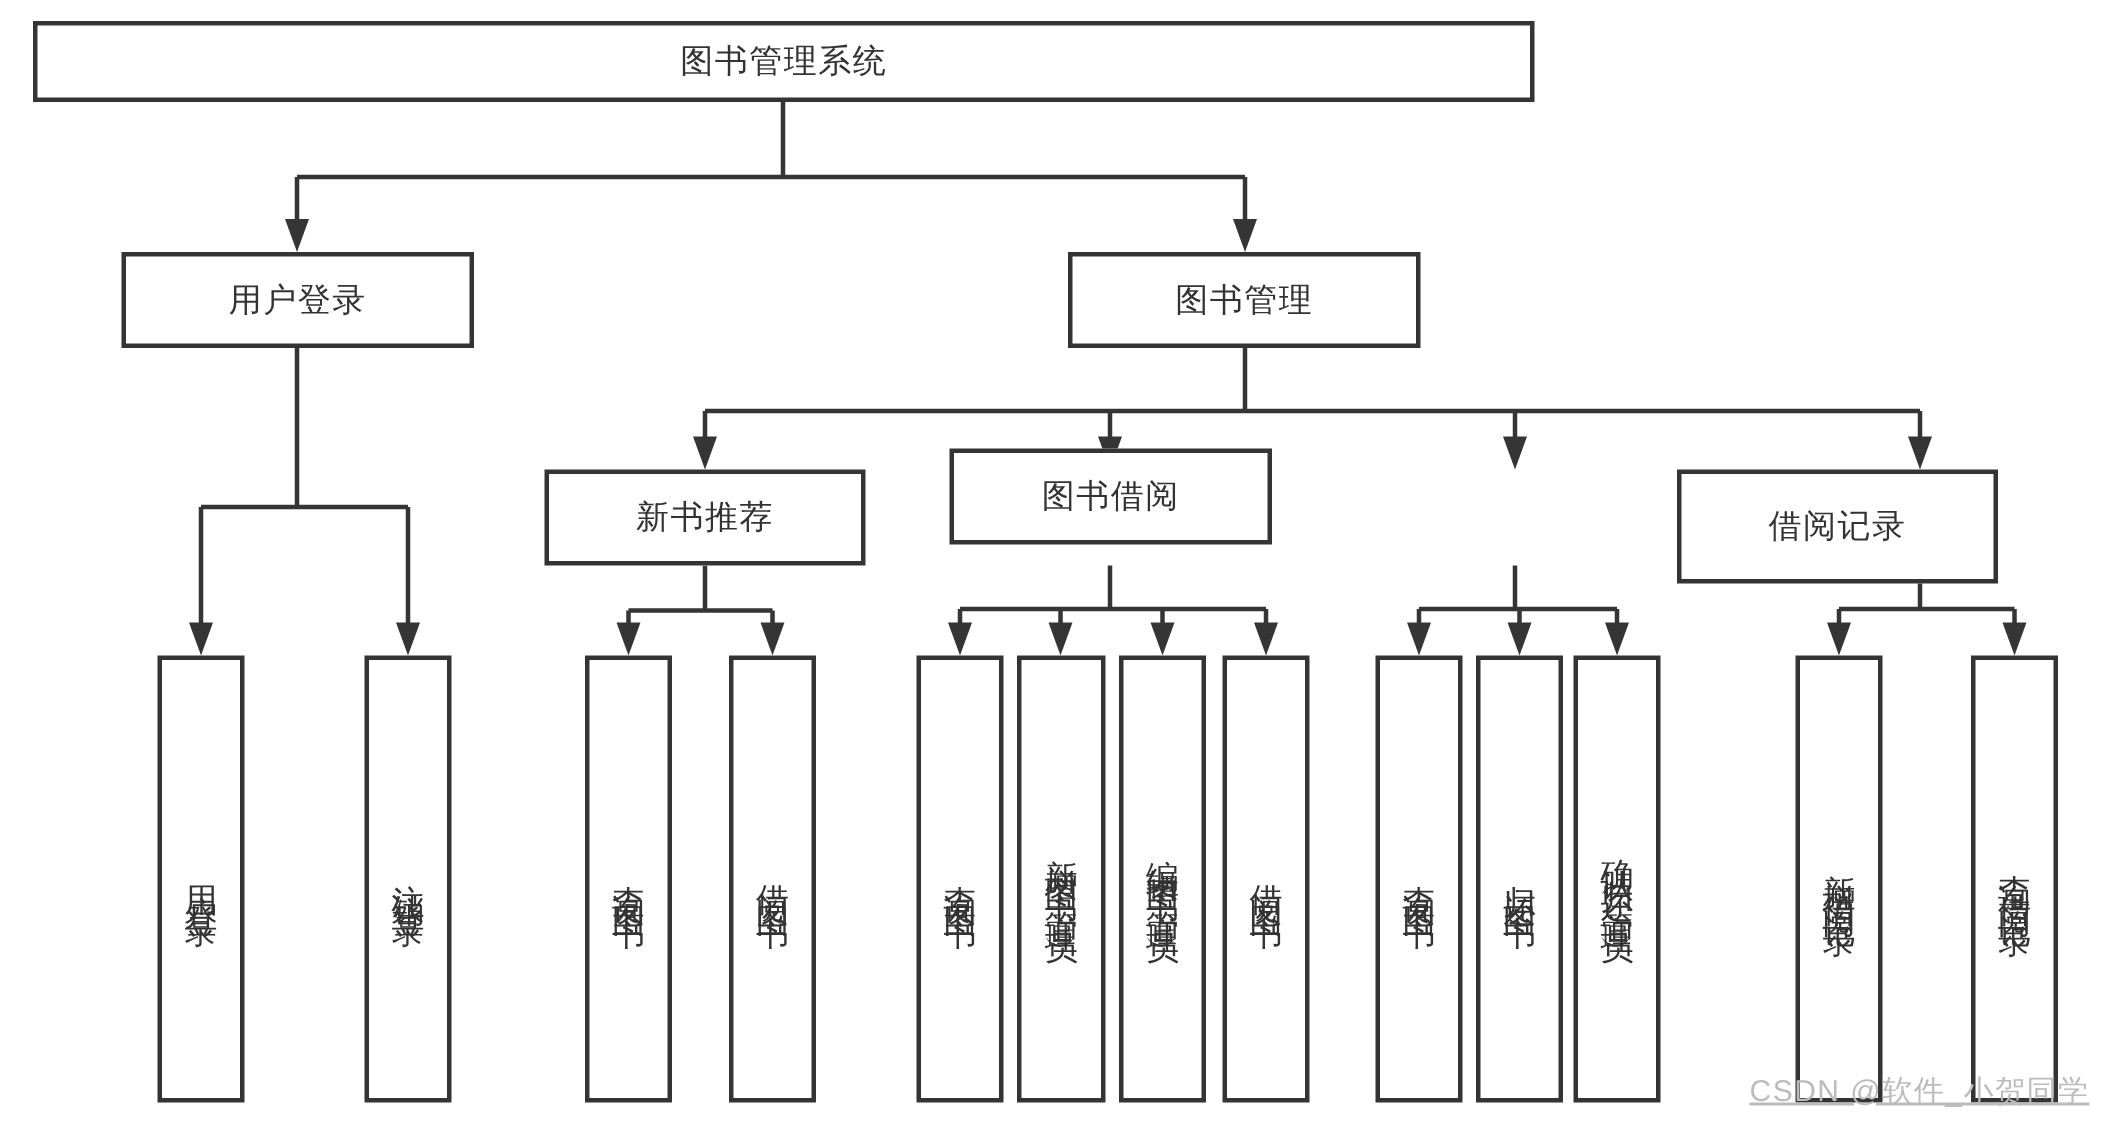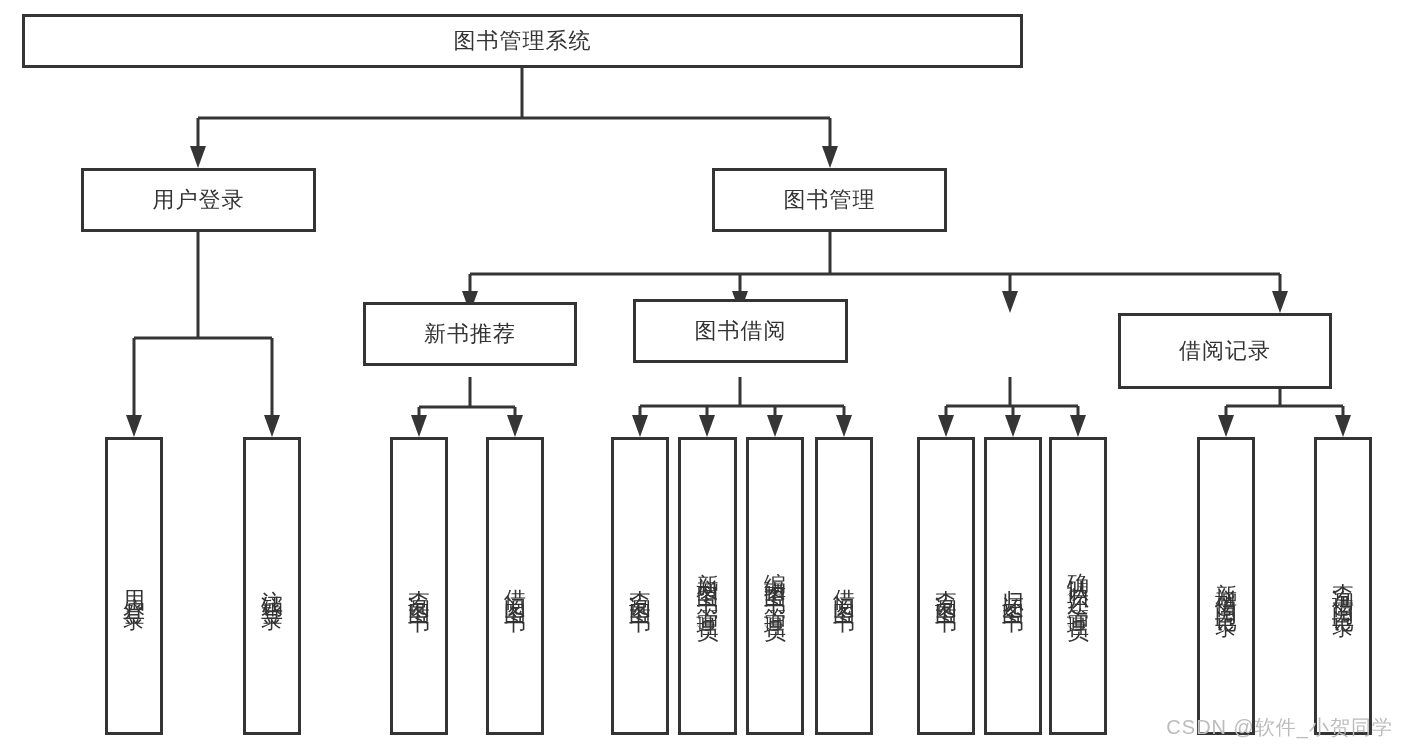--- a/index.html
+++ b/index.html
@@ -51,20 +51,21 @@
     line-height: 1;
   }
   #watermark {
     position: absolute;
     right: 12px;
     bottom: 6px;
     font-size: 20px;
     color: #bcbcbc;
     letter-spacing: 1px;
     white-space: nowrap;
+    text-decoration: underline;
   }
   .stroke {
     fill: none;
     stroke: #353535;
     stroke-width: 3;
   }
   .arrow {
     fill: #353535;
     stroke: none;
   }
@@ -122,21 +123,21 @@
       <polygon class="arrow" points="1218,415 1234,415 1226,437"></polygon>
       <polygon class="arrow" points="1335,415 1351,415 1343,437"></polygon>
     </g>
   </svg>
 
   <div class="hnode" style="left:22px; top:14px; width:1001px; height:54px;">图书管理系统</div>
 
   <div class="hnode" style="left:81px; top:168px; width:235px; height:64px;">用户登录</div>
   <div class="hnode" style="left:712px; top:168px; width:235px; height:64px;">图书管理</div>
 
-  <div class="hnode" style="left:363px; top:302px; width:214px; height:64px;">新书推荐</div>
+  <div class="hnode" style="left:363px; top:313px; width:214px; height:64px;">新书推荐</div>
   <div class="hnode" style="left:633px; top:299px; width:215px; height:64px;">图书借阅</div>
   <div class="hnode" style="left:1118px; top:313px; width:214px; height:76px;">借阅记录</div>
 
   <div class="vnode" style="left:105px; top:437px; width:58px; height:298px;">用户登录</div>
   <div class="vnode" style="left:243px; top:437px; width:58px; height:298px;">注销登录</div>
 
   <div class="vnode" style="left:390px; top:437px; width:58px; height:298px;">查询图书</div>
   <div class="vnode" style="left:486px; top:437px; width:58px; height:298px;">借阅图书</div>
 
   <div class="vnode" style="left:611px; top:437px; width:58px; height:298px;">查询图书</div>

